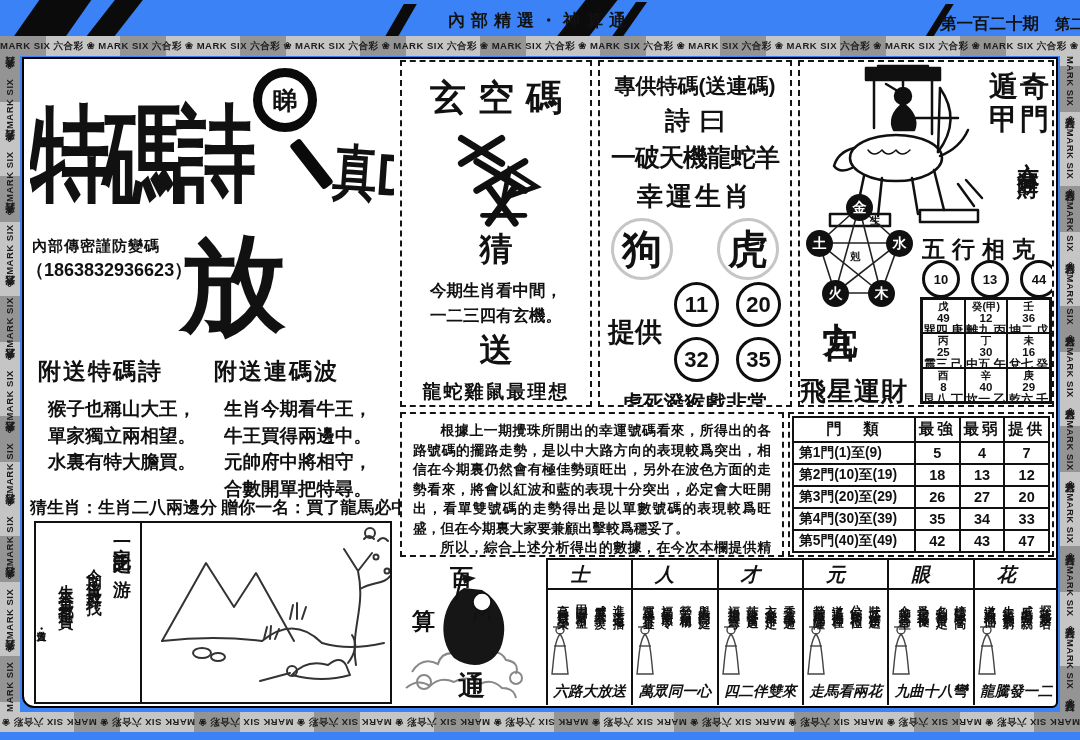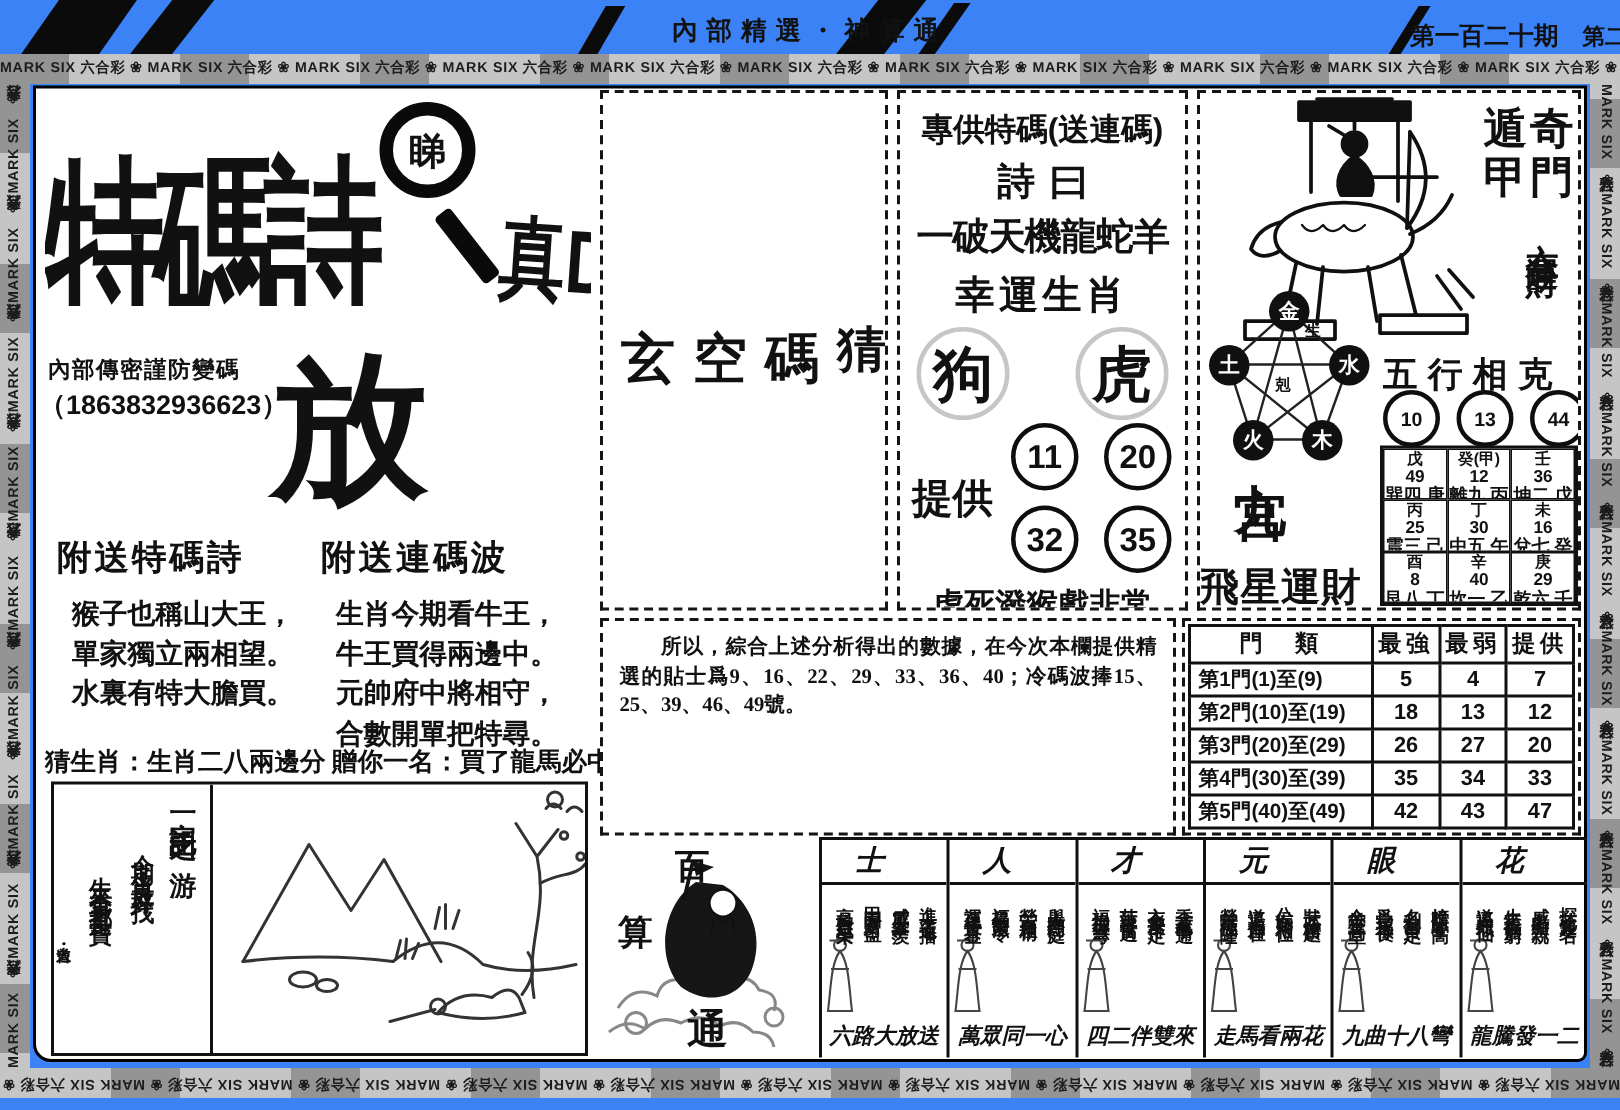--- a/index.html
+++ b/index.html
@@ -50,21 +50,21 @@
   .lp-hint { position:absolute; left:30px; top:496px; font-size:17px; font-weight:700; font-family:"Liberation Serif", serif; white-space:nowrap; }
   .lp-riddlebox { position:absolute; left:34px; top:521px; width:358px; height:183px; border:2.5px solid #111; overflow:hidden; }
   .riddle-text { position:absolute; left:0; top:0; width:106px; height:100%; border-right:2.5px solid #111; padding:8px 6px;
       writing-mode:vertical-rl; text-orientation:upright; overflow:hidden; }
   .riddle-phrase { font-size:18px; font-weight:800; letter-spacing:3px; margin-left:6px; }
   .riddle-line { font-size:15.5px; font-weight:700; letter-spacing:5px; margin-left:7px; padding-top:26px; }
   .riddle-sign { font-size:10px; font-weight:700; padding-top:92px; }
   .riddle-art { position:absolute; left:108px; top:0; width:250px; height:178px; }
 
   
-  .xuanbox { left:400px; top:60px; width:192px; height:347px; display:flex; flex-direction:row; align-items:center; }
+  .xuanbox { left:400px; top:60px; width:192px; height:347px; display:flex; flex-direction:column; align-items:center; }
   .xuan-title { margin-top:12px; font-size:36px; font-weight:900; letter-spacing:12px; text-indent:12px; white-space:nowrap; }
   .xuan-guess, .xuan-send { font-size:33px; font-weight:700; font-family:"Liberation Serif", serif; }
   .xuan-lines { margin-top:6px; font-size:16.5px; font-weight:700; font-family:"Liberation Serif", serif; line-height:25px; text-align:center; white-space:nowrap; }
   .xuan-footer { margin-top:6px; font-size:19px; font-weight:700; font-family:"Liberation Serif", serif; letter-spacing:2px; white-space:nowrap; }
 
   
   .specbox { left:598px; top:60px; width:194px; height:347px; display:flex; flex-direction:column; align-items:center; }
   .spec-title { margin-top:10px; font-size:21px; font-weight:900; white-space:nowrap; }
   .spec-sub { margin-top:4px; font-size:25px; font-weight:800; letter-spacing:10px; text-indent:10px; }
   .spec-poem { margin-top:4px; font-size:25px; font-weight:900; white-space:nowrap; letter-spacing:-1px; }
@@ -344,20 +344,21 @@
         <div class="nc-s">庚</div>
           <div class="nc-n">29</div>
           <div class="nc-p">乾六 壬</div>
         </div>
     </div>
     <div class="ng-big">九宮</div>
     <div class="ng-small">飛星運財</div>
   </div>
 
   <div class="dashedbox analysisbox">
+    <p>根據上一期攪珠所開出的幸運號碼看來，所得出的各路號碼的擺路走勢，是以中大路方向的表現較爲突出，相信在今期裏仍然會有極佳勢頭旺出，另外在波色方面的走勢看來，將會以紅波和藍的表現十分突出，必定會大旺開出，看單雙號碼的走勢得出是以單數號碼的表現較爲旺盛，但在今期裏大家要兼顧出擊較爲穩妥了。</p>
     <p>所以，綜合上述分析得出的數據，在今次本欄提供精選的貼士爲9、16、22、29、33、36、40；冷碼波捧15、25、39、46、49號。</p>
   </div>
 
   <div class="dashedbox gatebox">
     <table class="gatetable">
       <tbody>
           <tr>
         <th style="width:122px;">門　類</th>
         <th>最強</th>
         <th>最弱</th>

